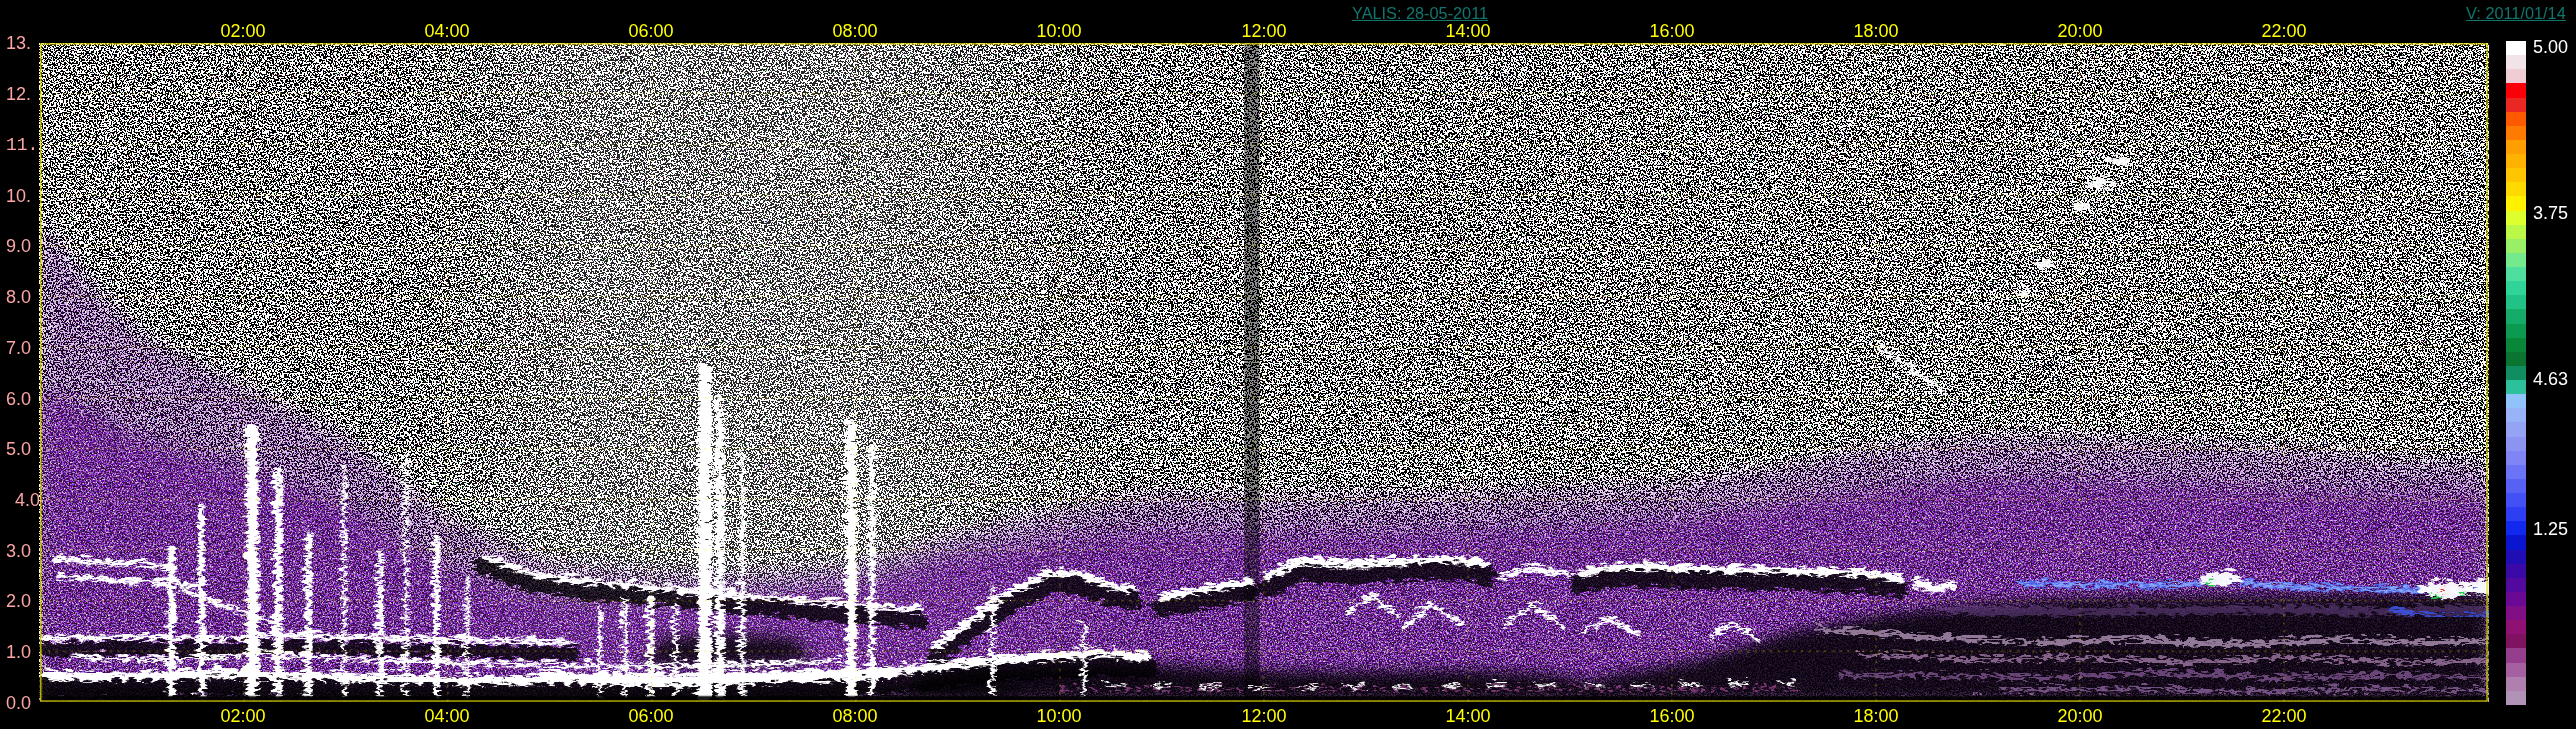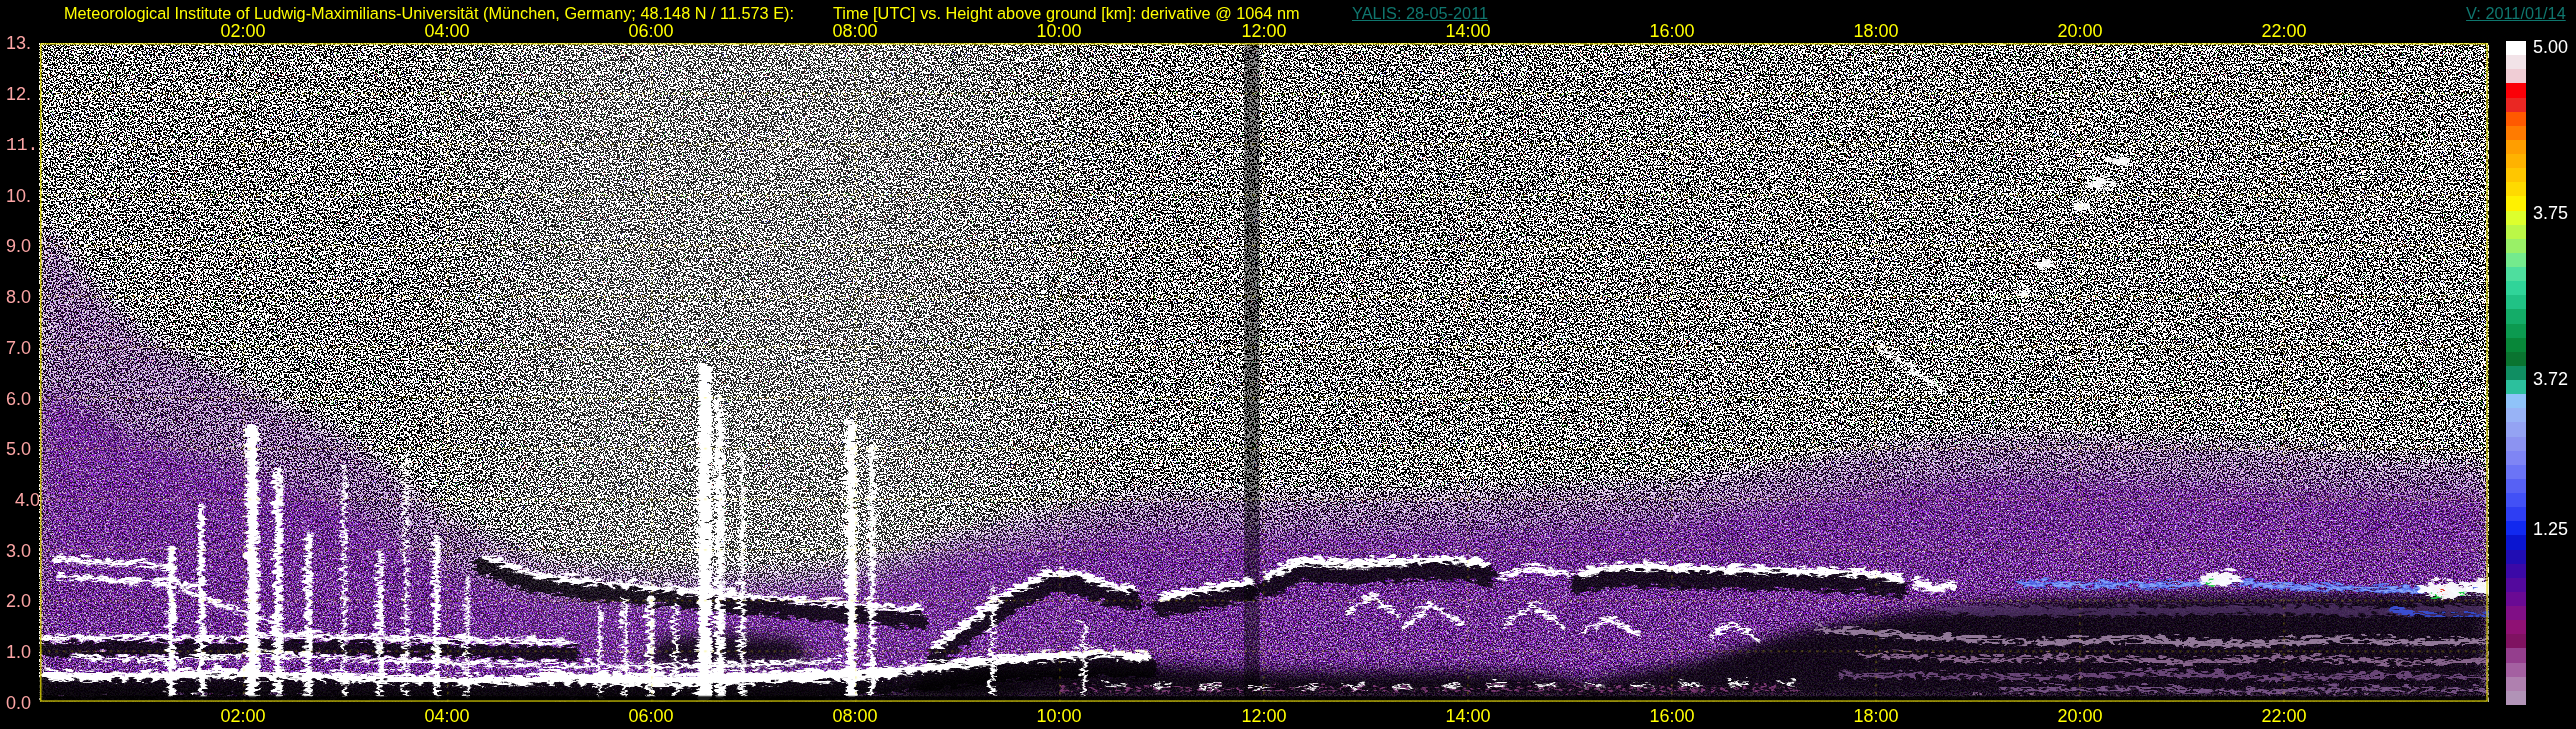--- a/index.html
+++ b/index.html
@@ -12,22 +12,20 @@
   .ytick{position:absolute;left:6px;width:34px;color:#fca5a5;font-size:18px;text-align:left;}
   .ctick{position:absolute;left:2533px;color:#ffffff;font-size:18px;}
   #plotbox{position:absolute;left:39px;top:43px;width:2450px;height:659px;}
   #colorbar{position:absolute;left:2506px;top:41px;width:20px;height:664px;display:flex;flex-direction:column;}
   #colorbar div{flex:1;}
 </style>
 </head>
 <body>
 
 <div id="stage">
-  <div class="hdr yellow" style="left:64px">Meteorological Institute of Ludwig-Maximilians-Universität (München, Germany; 48.148 N / 11.573 E):</div>
-  <div class="hdr yellow" style="left:833px">Time [UTC] vs. Height above ground [km]: derivative @ 1064 nm</div>
   <div class="hdr white" style="left:1352px">YALIS: 28-05-2011</div>
   <div class="hdr white" style="right:10.3px">V: 2011/01/14</div>
 
   <div id="xticks-top">
       <div class="xtick" style="left: 200px; top: 20.6px;">02:00</div>
       <div class="xtick" style="left: 404px; top: 20.6px;">04:00</div>
       <div class="xtick" style="left: 608px; top: 20.6px;">06:00</div>
       <div class="xtick" style="left: 812px; top: 20.6px;">08:00</div>
       <div class="xtick" style="left: 1016px; top: 20.6px;">10:00</div>
       <div class="xtick" style="left: 1221px; top: 20.6px;">12:00</div>
@@ -266,17 +264,17 @@
       <div class="" style="background: rgb(143, 17, 116);"></div>
       <div class="" style="background: rgb(127, 18, 97);"></div>
       <div class="" style="background: rgb(148, 62, 141);"></div>
       <div class="" style="background: rgb(164, 96, 161);"></div>
       <div class="" style="background: rgb(175, 128, 175);"></div>
       <div class="" style="background: rgb(177, 147, 183);"></div>
     </div>
   <div id="cticks">
       <div class="ctick" style="top: 37px;">5.00</div>
       <div class="ctick" style="top: 203px;">3.75</div>
-      <div class="ctick" style="top: 369px;">3.72</div>
+      <div class="ctick" style="top: 369px;">4.63</div>
       <div class="ctick" style="top: 519px;">1.25</div>
     </div>
 </div>
 
 
 </body></html>

